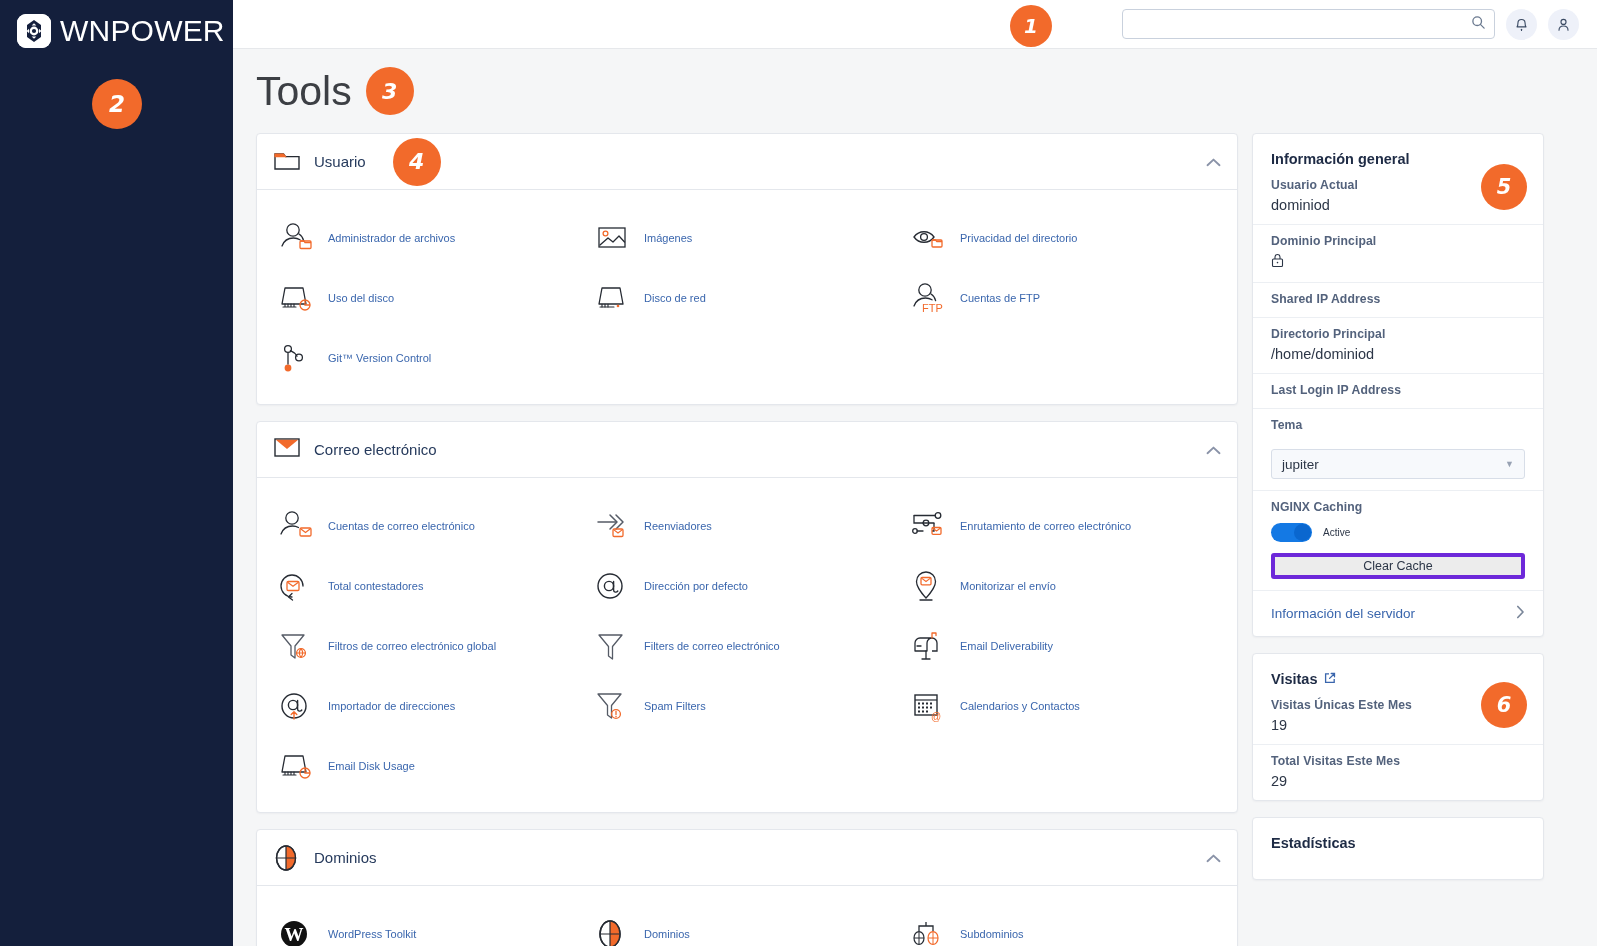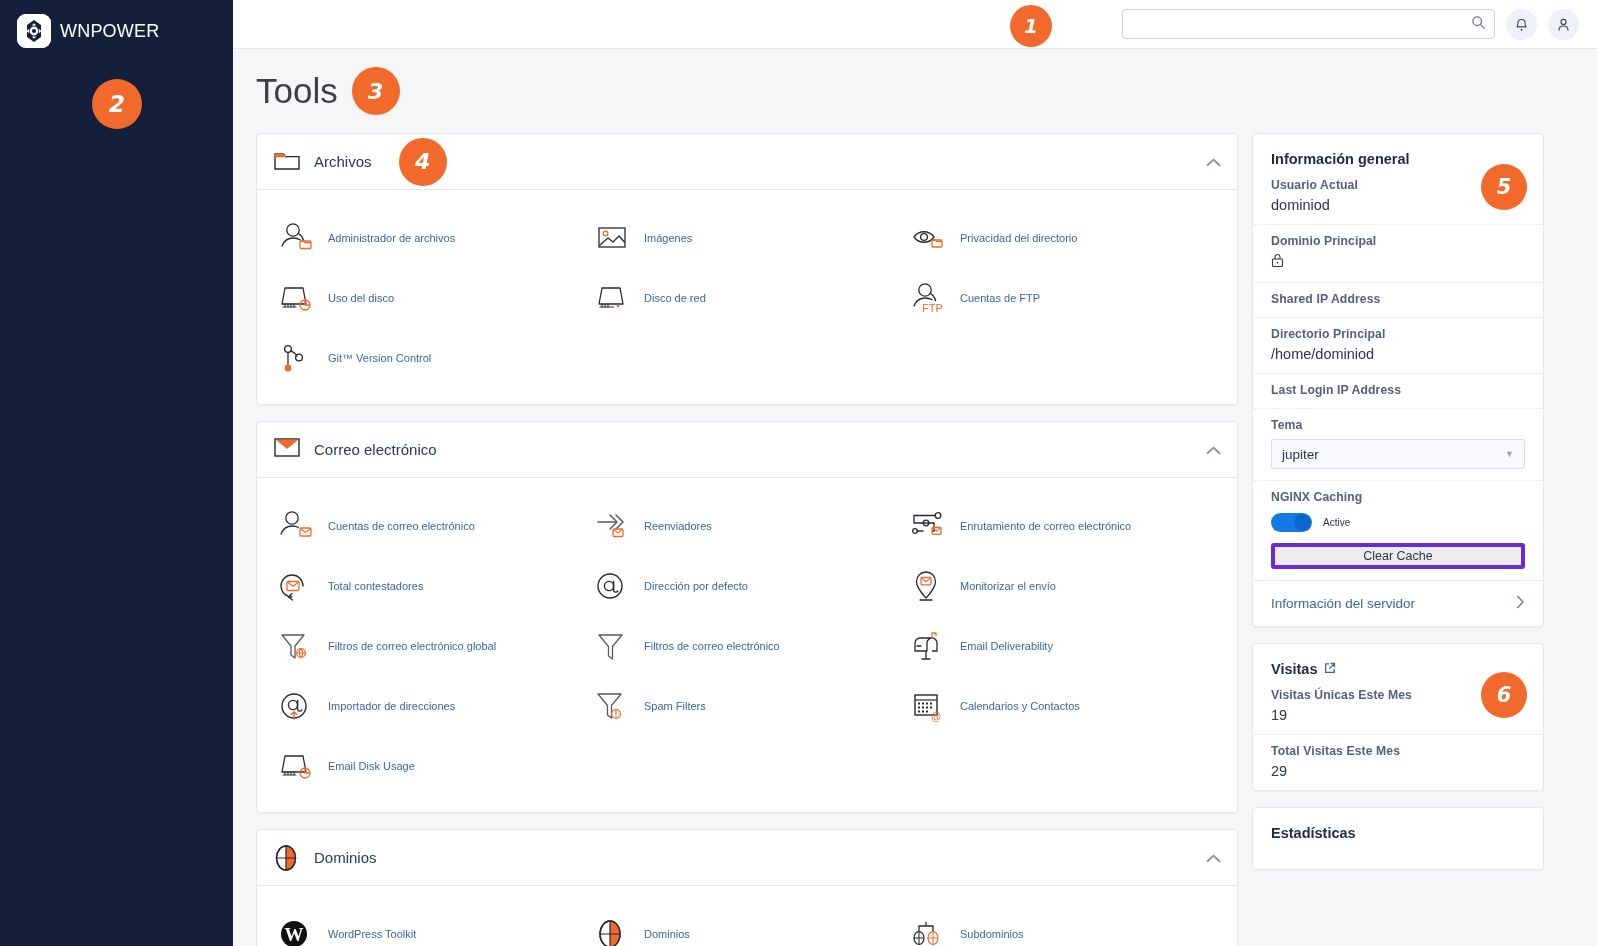--- a/index.html
+++ b/index.html
@@ -20,21 +20,21 @@
   .logo-row {
     display: flex; align-items: center; gap: 9px;
     padding: 14px 0 0 17px;
   }
   .logo-mark {
     width: 34px; height: 34px; border-radius: 9px; background: #ffffff;
     position: relative; flex: none;
   }
   .logo-mark svg { position: absolute; left: 0; top: 0; }
   .logo-text {
-    color: #ffffff; font-size: 18px; letter-spacing: .2px; font-weight: 400;
+    color: #ffffff; font-size: 30px; letter-spacing: .2px; font-weight: 400;
   }
   .badge {
     background: #f26a2b; color: #fff; border-radius: 50%;
     display: flex; align-items: center; justify-content: center;
     font-weight: 700; font-style: italic; font-family: "DejaVu Sans", sans-serif;
     position: absolute; z-index: 40; user-select: none;
   }
   .badge.b2 { width: 50px; height: 50px; font-size: 23px; left: 92px; top: 79px; }
 
   
@@ -56,21 +56,21 @@
     flex: 1; border: 0; outline: 0; font-size: 13px; color: #2b3a54;
     font-family: "Liberation Sans", sans-serif; background: transparent;
   }
   .icon-btn {
     width: 31px; height: 31px; border-radius: 50%; background: #eef1f9;
     display: flex; align-items: center; justify-content: center;
   }
 
   .content { padding: 0 18px 0 23px; height: 897px; overflow: hidden; position: relative; }
   .page-title-row { display: flex; align-items: center; gap: 14px; height: 84px; position: relative; }
-  .page-title { font-size: 35px; color: #3c3f44; font-weight: 400; }
+  .page-title { font-size: 41px; color: #3c3f44; font-weight: 400; }
   .badge.b3 { width: 48px; height: 48px; font-size: 22px; position: static; }
 
   .columns { display: flex; gap: 14px; align-items: flex-start; }
   .col-left { width: 982px; }
   .col-right { width: 292px; }
 
   
   .card {
     background: #ffffff; border: 1px solid #e4e7ec; border-radius: 4px;
     margin-bottom: 16px; box-shadow: 0 1px 2px rgba(16,24,40,.04);
@@ -107,21 +107,21 @@
     font-size: 14.5px; font-weight: 700; color: #1e2b45;
     padding: 17px 18px 2px 18px; display: flex; align-items: center; gap: 6px;
   }
   .badge.b5 { width: 46px; height: 46px; font-size: 21px; right: 16px; top: 30px; }
   .badge.b6 { width: 46px; height: 46px; font-size: 21px; right: 16px; top: 28px; }
   .prow { padding: 9px 18px 11px 18px; border-bottom: 1px solid #eceff3; }
   .prow:last-child { border-bottom: 0; }
   .plabel { font-size: 12.2px; font-weight: 700; color: #53627c; letter-spacing: .1px; }
   .pvalue { font-size: 14.5px; color: #2c3647; margin-top: 5px; }
   .select-box {
-    margin-top: 7px; height: 30px; border: 1px solid #d8dee8; border-radius: 3px;
+    margin-top: 17px; height: 30px; border: 1px solid #d8dee8; border-radius: 3px;
     background: #f7f9fc; display: flex; align-items: center; justify-content: space-between;
     padding: 12px 10px; font-size: 13.5px; color: #2c3647;
   }
   .caret { color: #98a2b3; font-size: 9px; }
   .toggle-row { display: flex; align-items: center; gap: 11px; margin-top: 9px; }
   .toggle {
     width: 41px; height: 19px; border-radius: 10px; background: #1479e4;
     position: relative; flex: none;
   }
   .toggle::after {
@@ -204,21 +204,21 @@
         <div class="col-left">
 
           <section class="card">
             <div class="card-head">
               <span class="sec-icon">
                 <svg width="28" height="24" viewBox="0 0 28 24" fill="none">
                   <path d="M2 6h8.5l2 2.6H26V21H2z" stroke="#262b33" stroke-width="1.4" fill="#fff"></path>
                   <path d="M2 6h8.5l2 2.6H2z" fill="#f26a2b" stroke="#f26a2b" stroke-width="1.2"></path>
                 </svg>
               </span>
-              <span class="card-title">Archivos</span>
+              <span class="card-title">Usuario</span>
               <div class="badge b4">4</div>
               <span class="chev">
                 <svg width="15" height="9" viewBox="0 0 15 9" fill="none" stroke="#8a93a8" stroke-width="1.9">
                   <path d="M1.5 7.2L7.5 1.6l6 5.6" stroke-linecap="round" stroke-linejoin="round"></path>
                 </svg>
               </span>
             </div>
             <div class="card-body">
               <div class="grid3">
 
@@ -412,21 +412,21 @@
                   </span>
                   <span class="t-label">Filtros de correo electrónico global</span>
                 </div>
 
                 <div class="tool">
                   <span class="t-icon">
                     <svg width="36" height="34" viewBox="0 0 36 34" fill="none">
                       <path d="M4 6h23l-9.5 11.5V30l-4-3V17.5z" stroke="#555b66" stroke-width="1.3" fill="none" stroke-linejoin="round"></path>
                     </svg>
                   </span>
-                  <span class="t-label">Filtros de correo electrónico</span>
+                  <span class="t-label">Filters de correo electrónico</span>
                 </div>
 
                 <div class="tool">
                   <span class="t-icon">
                     <svg width="36" height="34" viewBox="0 0 36 34" fill="none">
                       <path d="M4 22v-8a5 5 0 015-5h12a5 5 0 00-5 5v8z" stroke="#262b33" stroke-width="1.3" fill="none" stroke-linejoin="round"></path>
                       <path d="M21 9a5 5 0 015 5v8h-5" stroke="#262b33" stroke-width="1.3" fill="none"></path>
                       <path d="M6 17h4" stroke="#262b33" stroke-width="1.3" stroke-linecap="round"></path>
                       <path d="M15 22v8M11 30h8" stroke="#262b33" stroke-width="1.3" stroke-linecap="round"></path>
                       <path d="M21 9V4h4v2.6" stroke="#f26a2b" stroke-width="1.3" fill="none" stroke-linecap="round" stroke-linejoin="round"></path>

